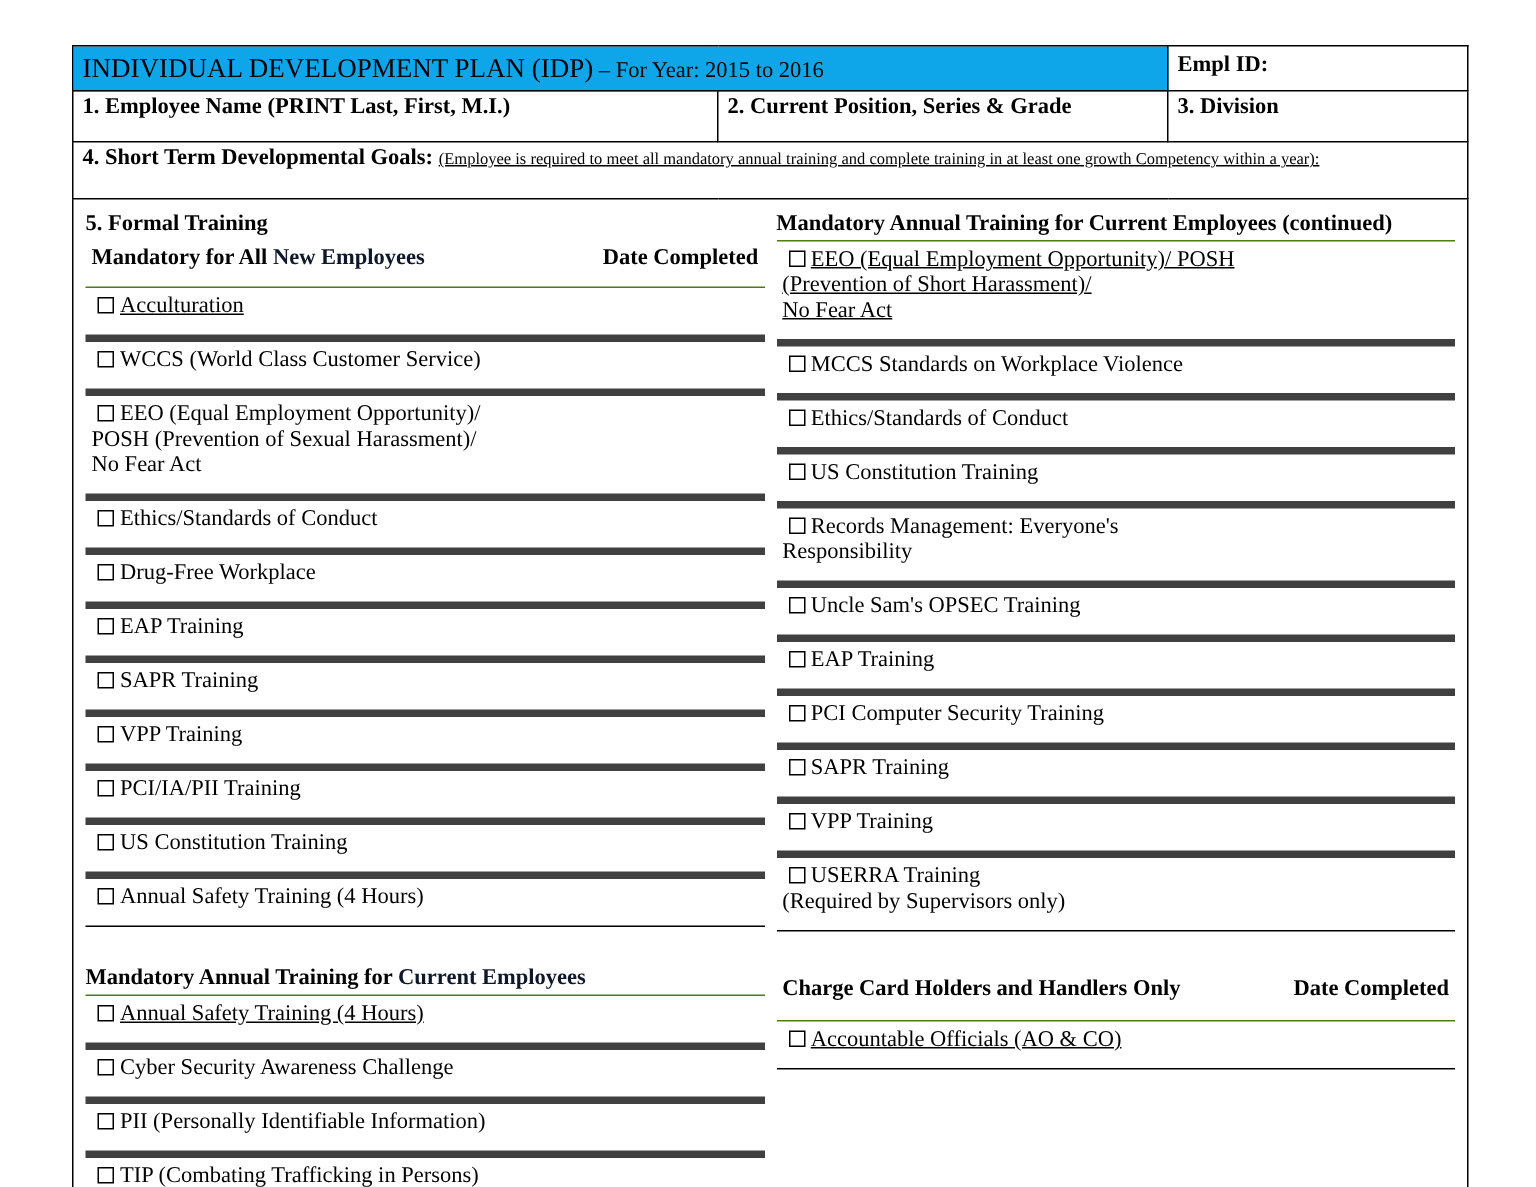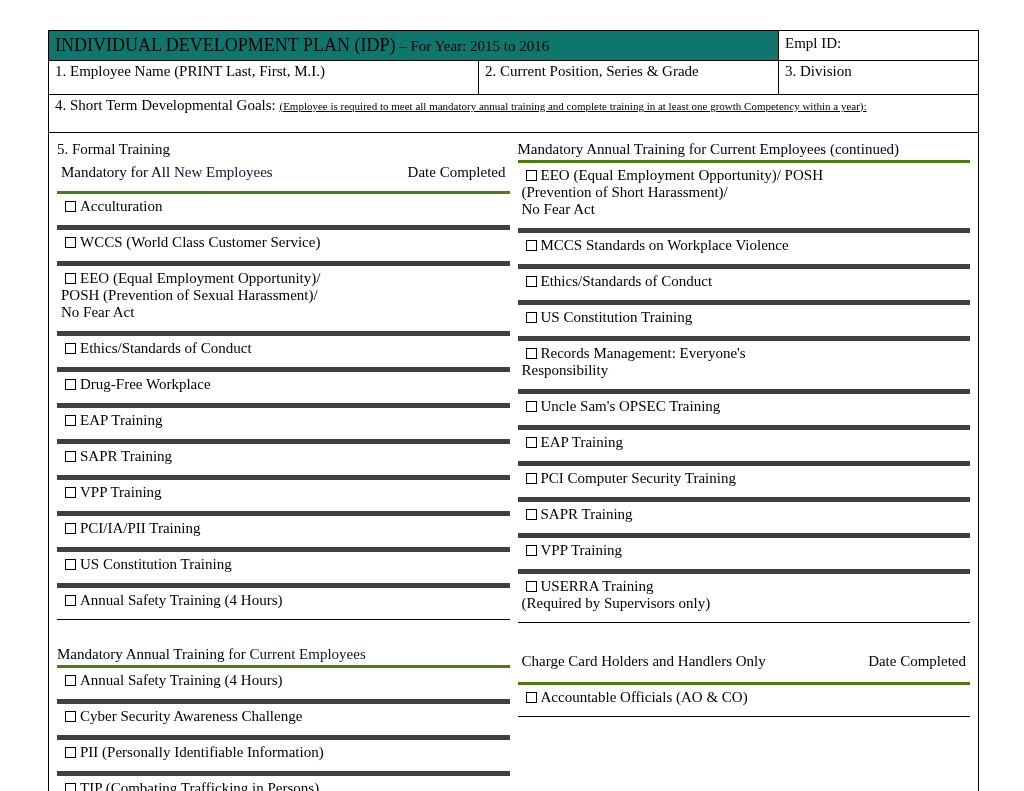--- a/index.html
+++ b/index.html
@@ -19,56 +19,57 @@
     border-collapse: collapse;
     width: 100%;
     table-layout: fixed;
   }
   .outer td {
     border: 1px solid #000;
     vertical-align: top;
     padding: 2px 4px 14px 6px;
   }
   .title-cell {
-    background: #0f766e;
+    background: #0ea5e9;
     padding: 4px 6px 4px 6px !important;
   }
   .title-cell .idp {
     font-size: 18px;
     font-weight: normal;
   }
   .title-cell .year {
     font-size: 15px;
     font-weight: normal;
   }
   .empl-cell {
     padding: 4px 6px !important;
   }
-  .bold { font-weight: normal; }
+  .bold { font-weight: bold; }
   .red { color: #0f172a; }
   .goalstxt { font-size: 11px; text-decoration: underline; font-family: Liberation Serif, serif; }
 
   .sec5row td { padding: 4px 4px 10px 4px !important; }
 
   .inner {
     border-collapse: collapse;
     width: 100%;
     table-layout: fixed;
   }
   .inner td, .inner th {
     border: none;
     padding: 0;
     vertical-align: top;
   }
   .item-row td {
     border-top: 5px solid #404040;
     padding: 1px 2px 1px 2px;
   }
   .item-row:first-child td {
-    border-top: 3px solid #4d7c0f;
+    border-top: 1px solid #4d7c0f;
+    text-decoration: underline;
   }
   .item-row:last-child td {
     border-bottom: 1px solid #000;
   }
   .checkbox {
     display: inline-block;
     width: 11px;
     height: 11px;
     border: 1px solid #000;
     margin: 0 4px 0 4px;

